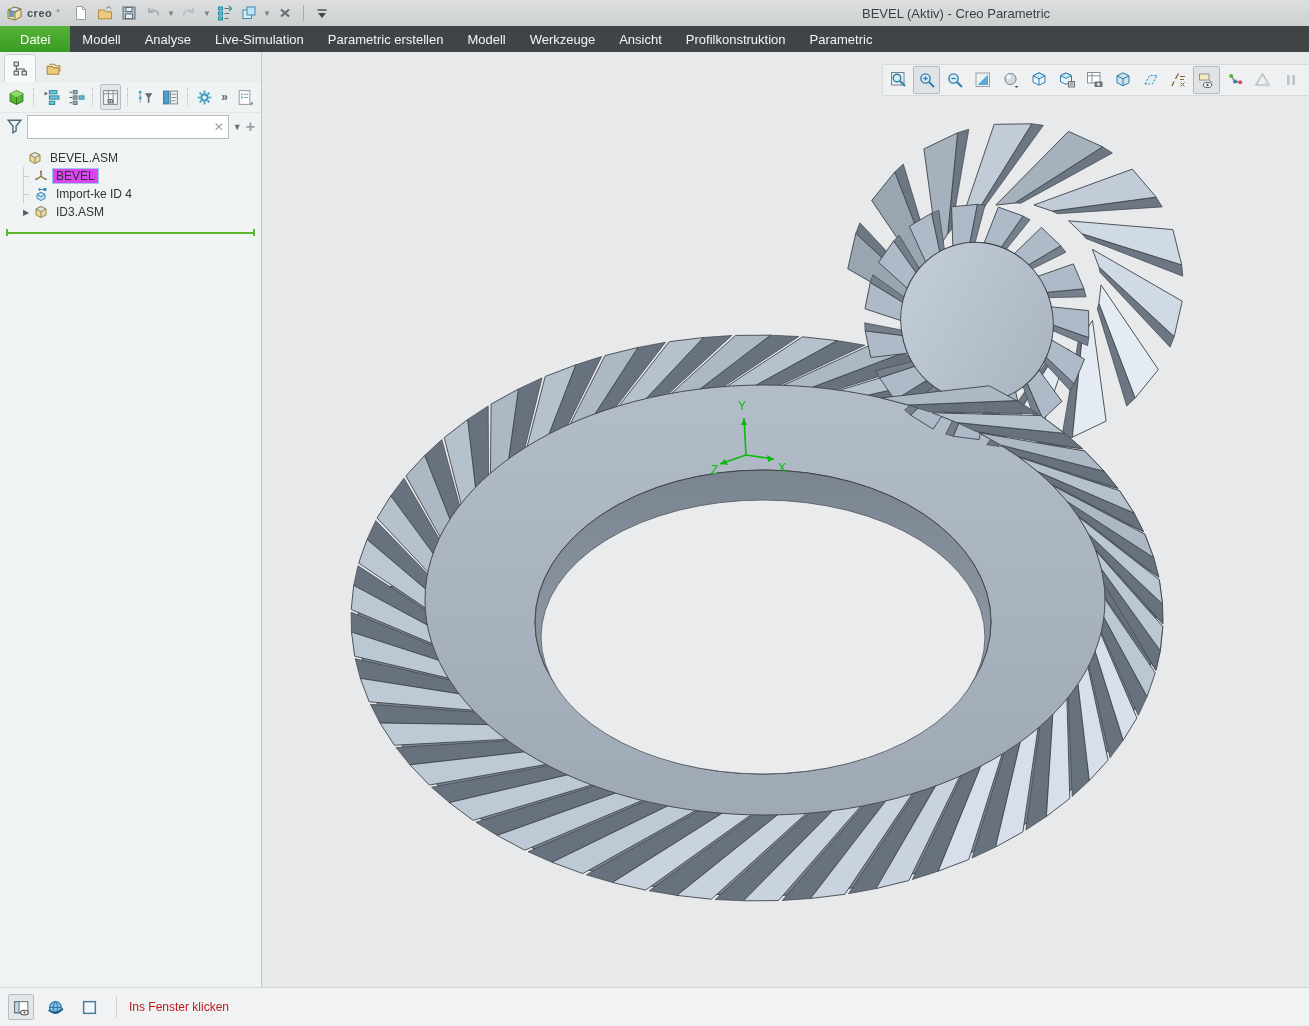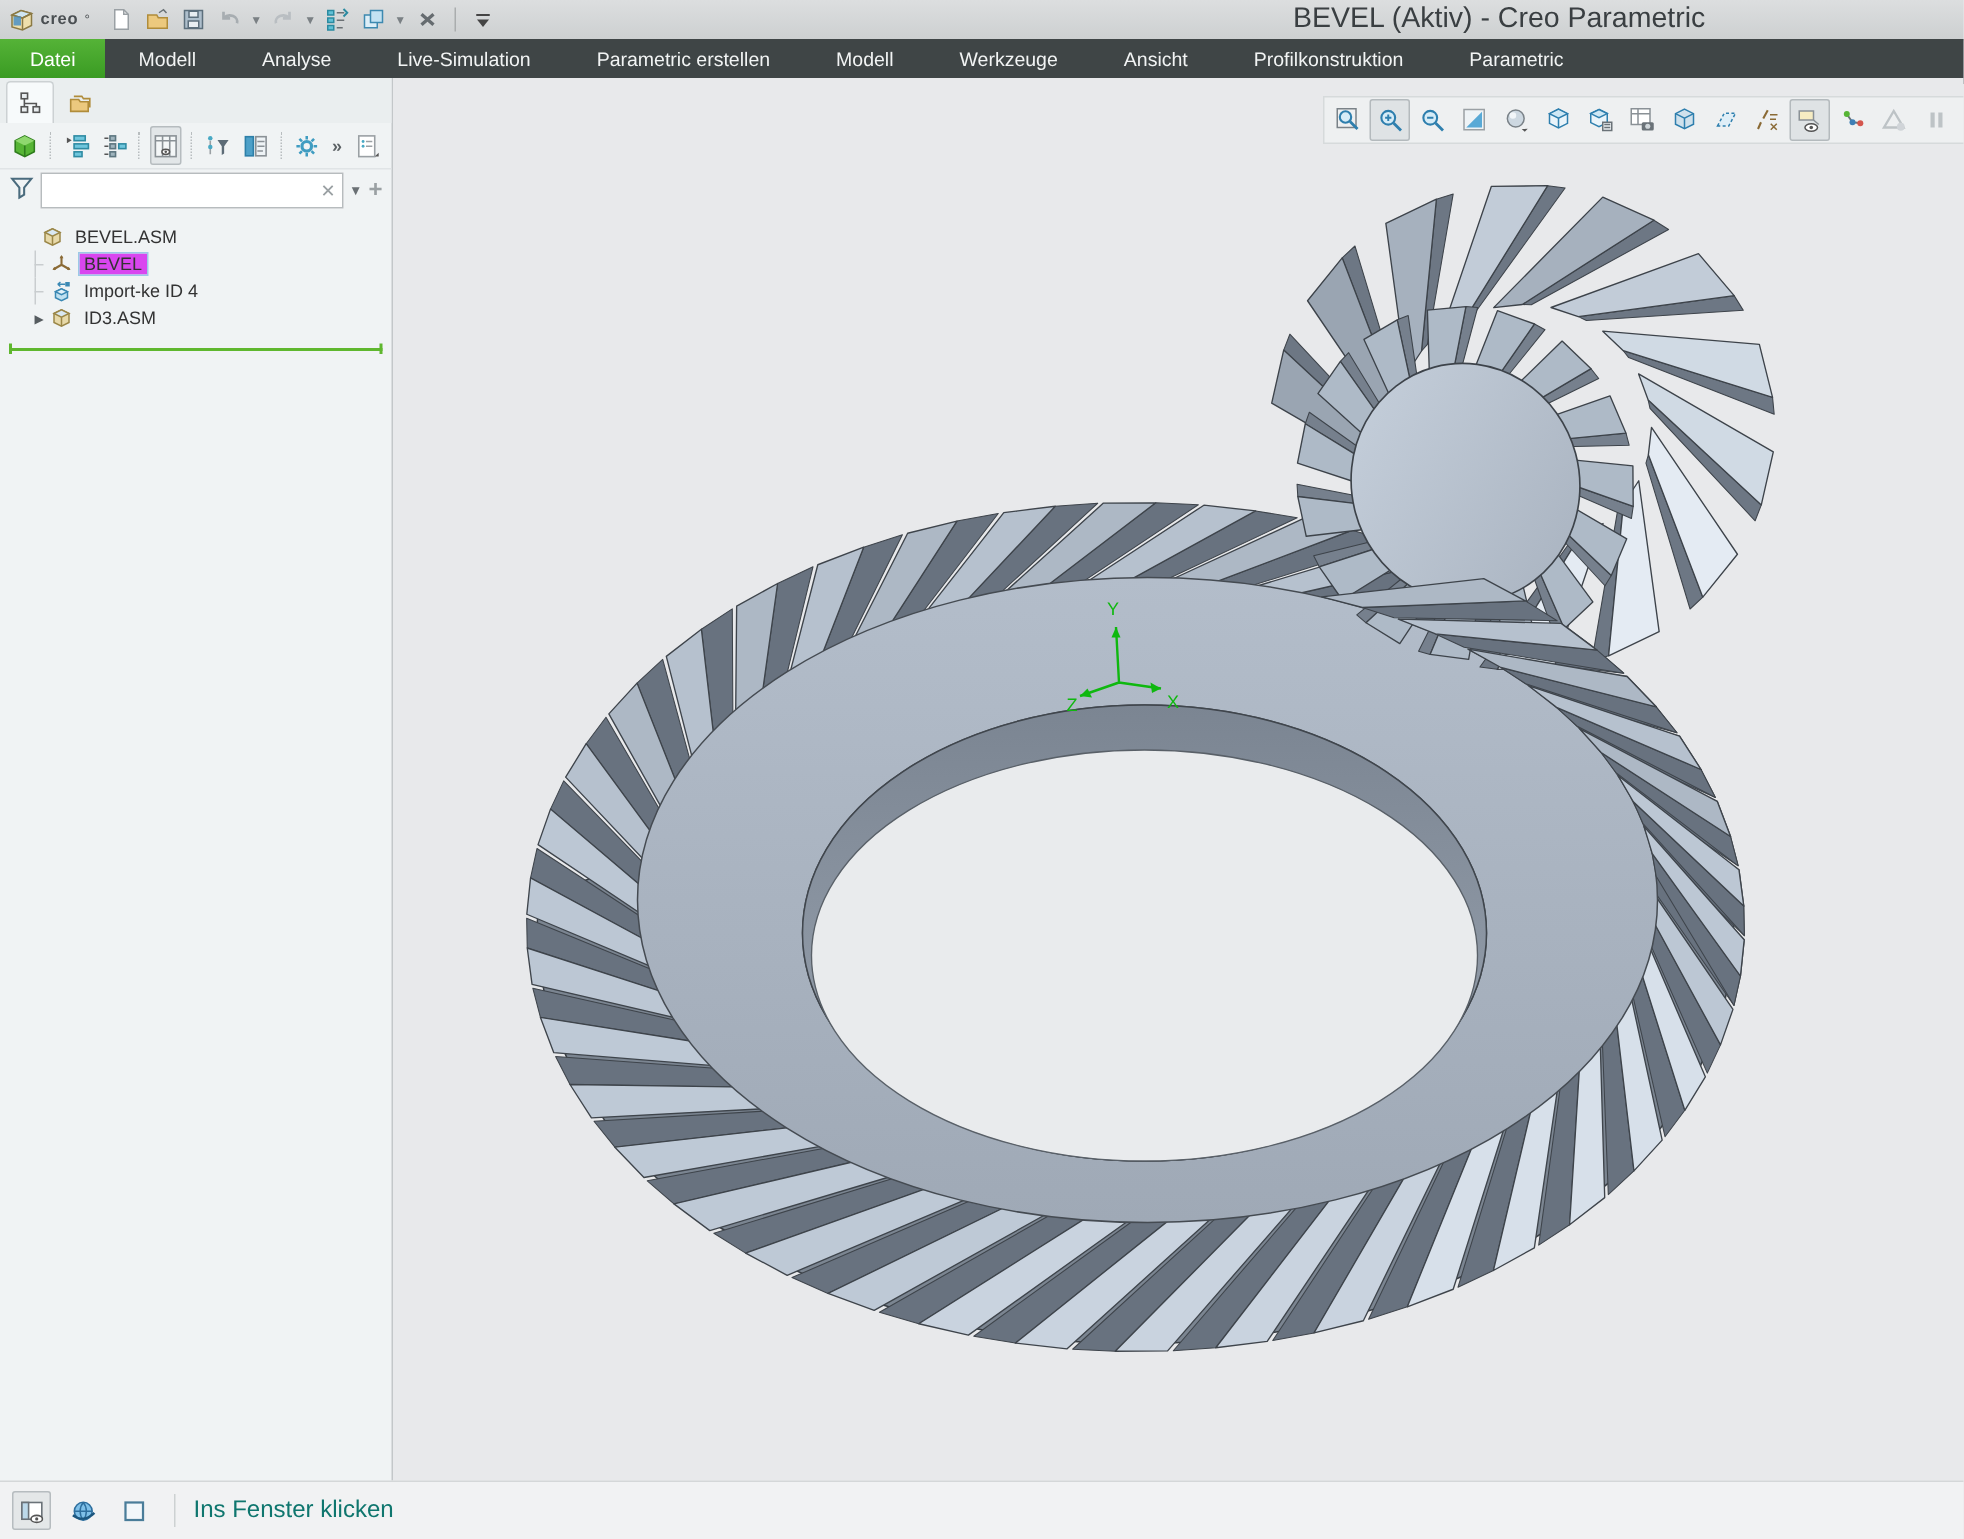--- a/index.html
+++ b/index.html
@@ -10,24 +10,24 @@
     display:flex;align-items:center;}
   .logo{display:flex;align-items:center;gap:4px;padding:0 10px 0 6px;}
   .logo-text{font-size:11px;font-weight:bold;color:#4a4f52;letter-spacing:.5px;}
   .logo-deg{font-size:9px;color:#4a4f52;vertical-align:super;}
   .qat{display:flex;align-items:center;gap:2px;}
   .qat-btn{width:22px;height:22px;display:flex;align-items:center;justify-content:center;border-radius:2px;}
   .qat-btn svg{width:16px;height:16px;}
   .caret{width:10px;height:22px;display:flex;align-items:center;justify-content:center;color:#7a8084;font-size:8px;}
   .qat-sep{width:1px;height:16px;background:#aaadae;margin:0 5px;}
   .win-title{position:absolute;left:862px;top:0;height:26px;display:flex;align-items:center;
-    font-size:19px;color:#3a3f42;}
+    font-size:13px;color:#3a3f42;}
   
   .ribbon{position:absolute;left:0;top:26px;width:1309px;height:30px;background:#3f4546;display:flex;}
-  .rtab{height:26px;display:flex;align-items:center;padding:0 22px;font-size:13px;color:#f2f4f4;cursor:default;}
+  .rtab{height:26px;display:flex;align-items:center;padding:0 12px;font-size:13px;color:#f2f4f4;cursor:default;}
   .rtab.active{background:linear-gradient(#55b337,#3a9b23);color:#fff;padding:0 20px;}
   
   .left-panel{position:absolute;left:0;top:52px;width:262px;bottom:38px;background:#f0f3f4;
     border-right:1px solid #c3c7c9;box-sizing:border-box;}
   .lp-tabs{height:30px;display:flex;align-items:flex-end;padding-left:4px;gap:2px;background:#eaeeef;}
   .lp-tab{width:30px;height:27px;display:flex;align-items:center;justify-content:center;border-radius:3px 3px 0 0;}
   .lp-tab.active{background:#f7fafb;border:1px solid #ccd1d3;border-bottom:none;}
   .lp-tab svg{width:17px;height:17px;}
   .lp-toolbar{height:30px;display:flex;align-items:center;padding:0 6px;gap:4px;border-bottom:1px solid #e0e4e6;}
   .lp-btn{width:24px;height:24px;display:flex;align-items:center;justify-content:center;border-radius:2px;border:1px solid transparent;}
@@ -64,21 +64,21 @@
   .gfx-btn svg{width:18px;height:18px;}
   .gfx-btn.pressed{background:#dfe3e5;border:1px solid #b4babd;}
   .gfx-btn.disabled{opacity:.8;}
   
   .statusbar{position:absolute;left:0;bottom:0;width:1309px;height:38px;background:#f1f2f3;
     border-top:1px solid #d4d7d8;display:flex;align-items:center;}
   .sb-btn{width:24px;height:24px;margin-left:8px;display:flex;align-items:center;justify-content:center;border:1px solid transparent;border-radius:2px;}
   .sb-btn svg{width:17px;height:17px;}
   .sb-btn.pressed{background:#e4e7e8;border:1px solid #b6bcbf;}
   .sb-sep{width:1px;height:22px;background:#cdd1d2;margin:0 12px 0 14px;}
-  .sb-msg{font-size:16px;color:#0f766e;}
+  .sb-msg{font-size:12px;color:#b91c1c;}
 </style>
 </head>
 <body>
 
 <div class="titlebar">
   <div class="logo">
     <svg width="17" height="17" viewBox="0 0 17 17">
       <path d="M2 5l6-3 7 2v8l-6 3-7-2z" fill="#eedfac" stroke="#8b7a44"></path>
       <path d="M2 5l6-3 7 2-6 3z" fill="#cfe6f2" stroke="#8b7a44"></path>
       <path d="M9 7v8" stroke="#8b7a44"></path>

